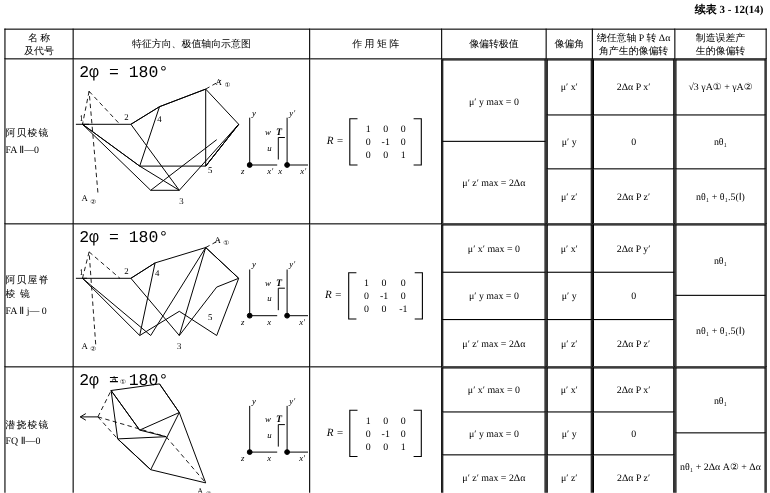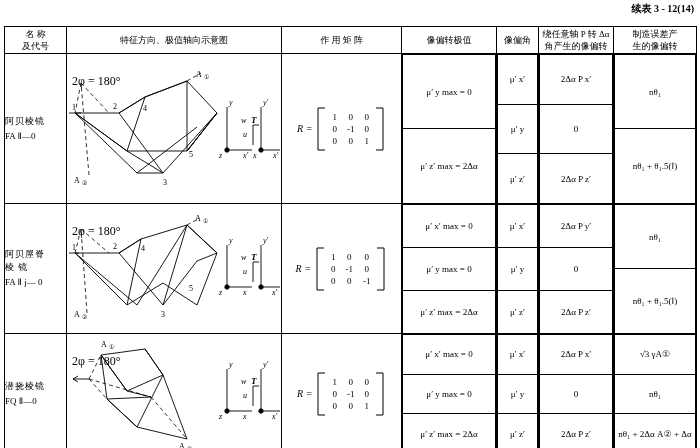--- a/index.html
+++ b/index.html
@@ -46,23 +46,23 @@
     font-size:10px;
     line-height:13px;
     vertical-align:top;
     padding-top:6px;
   }
   .namecell .code{display:block;margin-top:2px;}
   .namecell .nm{display:block;letter-spacing:1px;}
 
   .diagcell{position:relative;vertical-align:top;}
   .diag-label{
-    position:absolute;left:5px;top:20px;
-    font-size:12px;
-    font-family:Liberation Serif, serif;
+    position:absolute;left:5px;top:4px;
+    font-size:15px;
+    font-family:Liberation Mono, monospace;
   }
   .diagcell svg{display:block;}
 
   .matcell{text-align:center;}
   .matrix-wrap{
     display:flex;align-items:center;justify-content:center;
     font-size:9px;
   }
   .matrix-wrap .rlab{margin-right:3px;font-style:italic;font-size:10px;}
   table.mtx{border-collapse:collapse;}
@@ -274,20 +274,23 @@
           <tr>
                   <td>2Δα P z′</td>
                 </tr>
         </tbody>
             </table>
       </td>
 
       <td style="padding:0">
         <table class="subtable">
           <tbody>
+                <tr>
+                  <td>√3 γA① + γA②</td>
+                </tr>
           <tr>
                   <td>nθ₁</td>
                 </tr>
           <tr>
                   <td>nθ₁ + θ₁.5(Ⅰ)</td>
                 </tr>
         </tbody>
             </table>
       </td>
     </tr>
@@ -583,23 +586,20 @@
           <tr>
                   <td>2Δα P z′</td>
                 </tr>
         </tbody>
             </table>
       </td>
 
       <td style="padding:0">
         <table class="subtable">
           <tbody>
-                <tr>
-                  <td>√3 γA①</td>
-                </tr>
           <tr>
                   <td>nθ₁</td>
                 </tr>
           <tr>
                   <td>nθ₁ + 2Δα A② + Δα</td>
                 </tr>
         </tbody>
             </table>
       </td>
     </tr>

